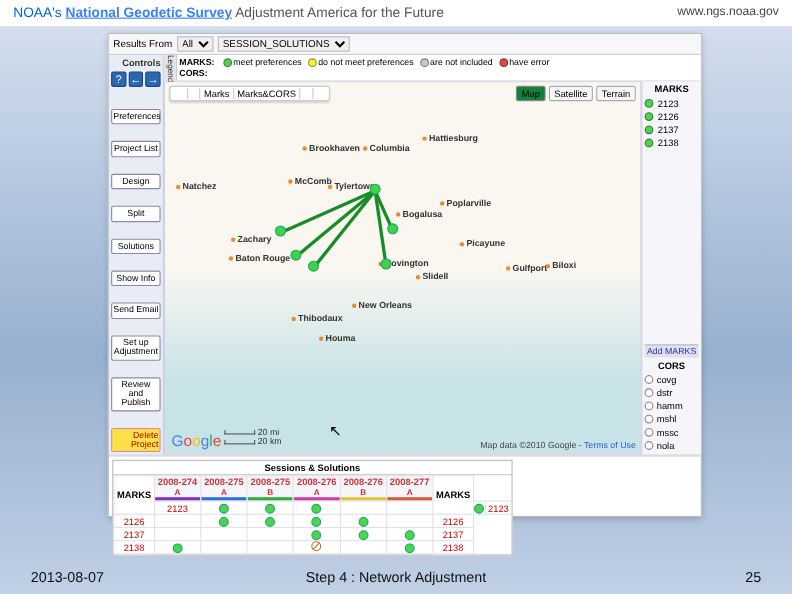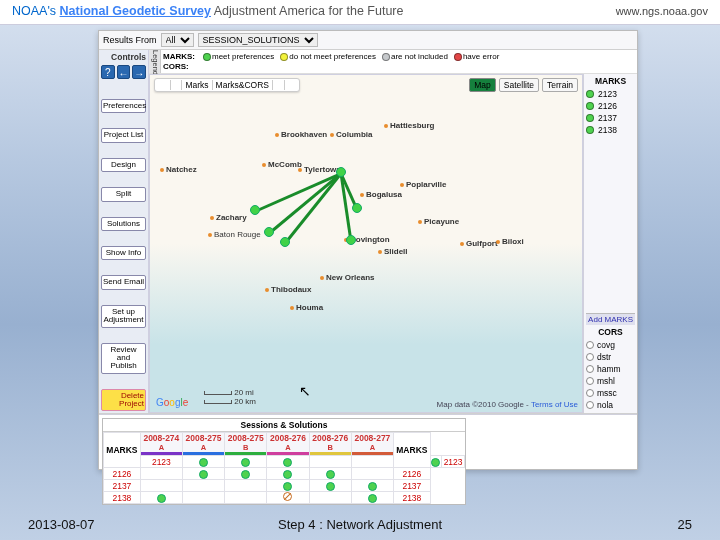--- a/index.html
+++ b/index.html
@@ -107,21 +107,21 @@
     width:100%; height:100%;
     background:
       linear-gradient(180deg, #faf7f0 50%, #c8e3e8 80%);
   }
   .city {
     position:absolute; font-size:8px; color:#333; font-weight:600; white-space:nowrap;
   }
   .city .dot{ width:4px;height:4px;background:#e88d2e;border-radius:50%;display:inline-block;margin-right:2px;vertical-align:middle;}
   .node { position:absolute; width:10px; height:10px; background:#41d247; border-radius:50%; border:1px solid #1a6; }
   .link { position:absolute; background:#198c2a; height:3px; transform-origin:left center; }
-  .google { position:absolute; left:6px; bottom:4px; font-size:10px;}
+  .google { position:absolute; left:6px; bottom:4px; font-size:14px;}
   .google .g1{color:#4285F4;} .google .g2{color:#EA4335;} .google .g3{color:#FBBC05;}
   .google .g4{color:#4285F4;} .google .g5{color:#34A853;} .google .g6{color:#EA4335;}
   .scale {
     position:absolute; left:54px; bottom:6px; font-size:8px; color:#333;
   }
   .scale .bar{border:1px solid #555;border-top:none;width:28px;height:4px;display:inline-block;vertical-align:middle;}
   .attrib { position:absolute; right:4px; bottom:3px; font-size:8px; color:#445; }
   .attrib a { color:#2a5cd8; text-decoration:none; }
   .right-col {
     width:54px; background:#f6f6fa; border-left:1px solid #d0d0dc;
@@ -236,21 +236,21 @@
               <div class="city" style="left: 112px; top: 85px;"><span class="dot"></span>McComb</div>
               <div class="city" style="left: 180px; top: 55px;"><span class="dot"></span>Columbia</div>
               <div class="city" style="left: 234px; top: 46px;"><span class="dot"></span>Hattiesburg</div>
               <div class="city" style="left: 148px; top: 90px;"><span class="dot"></span>Tylertown</div>
               <div class="city" style="left: 210px; top: 115px;"><span class="dot"></span>Bogalusa</div>
               <div class="city" style="left: 250px; top: 105px;"><span class="dot"></span>Poplarville</div>
               <div class="city" style="left: 268px; top: 142px;"><span class="dot"></span>Picayune</div>
               <div class="city" style="left: 310px; top: 164px;"><span class="dot"></span>Gulfport</div>
               <div class="city" style="left: 346px; top: 162px;"><span class="dot"></span>Biloxi</div>
               <div class="city" style="left: 60px; top: 138px;"><span class="dot"></span>Zachary</div>
-              <div class="city" style="left: 58px; top: 155px; font-weight: 400;"><span class="dot"></span>Baton Rouge</div>
+              <div class="city" style="left: 58px; top: 155px; font-weight: 700;"><span class="dot"></span>Baton Rouge</div>
               <div class="city" style="left: 194px; top: 160px;"><span class="dot"></span>Covington</div>
               <div class="city" style="left: 228px; top: 172px;"><span class="dot"></span>Slidell</div>
               <div class="city" style="left: 170px; top: 198px; font-weight: 800;"><span class="dot"></span>New Orleans</div>
               <div class="city" style="left: 115px; top: 210px;"><span class="dot"></span>Thibodaux</div>
               <div class="city" style="left: 140px; top: 228px;"><span class="dot"></span>Houma</div>
             </div>
           <div id="links">
               <div class="link" style="left: 105px; top: 135px; width: 94.0213px; transform: rotate(-23.8387deg);"></div>
               <div class="link" style="left: 119px; top: 157px; width: 93.723px; transform: rotate(-39.8056deg);"></div>
               <div class="link" style="left: 135px; top: 167px; width: 89.6437px; transform: rotate(-51.3402deg);"></div>

